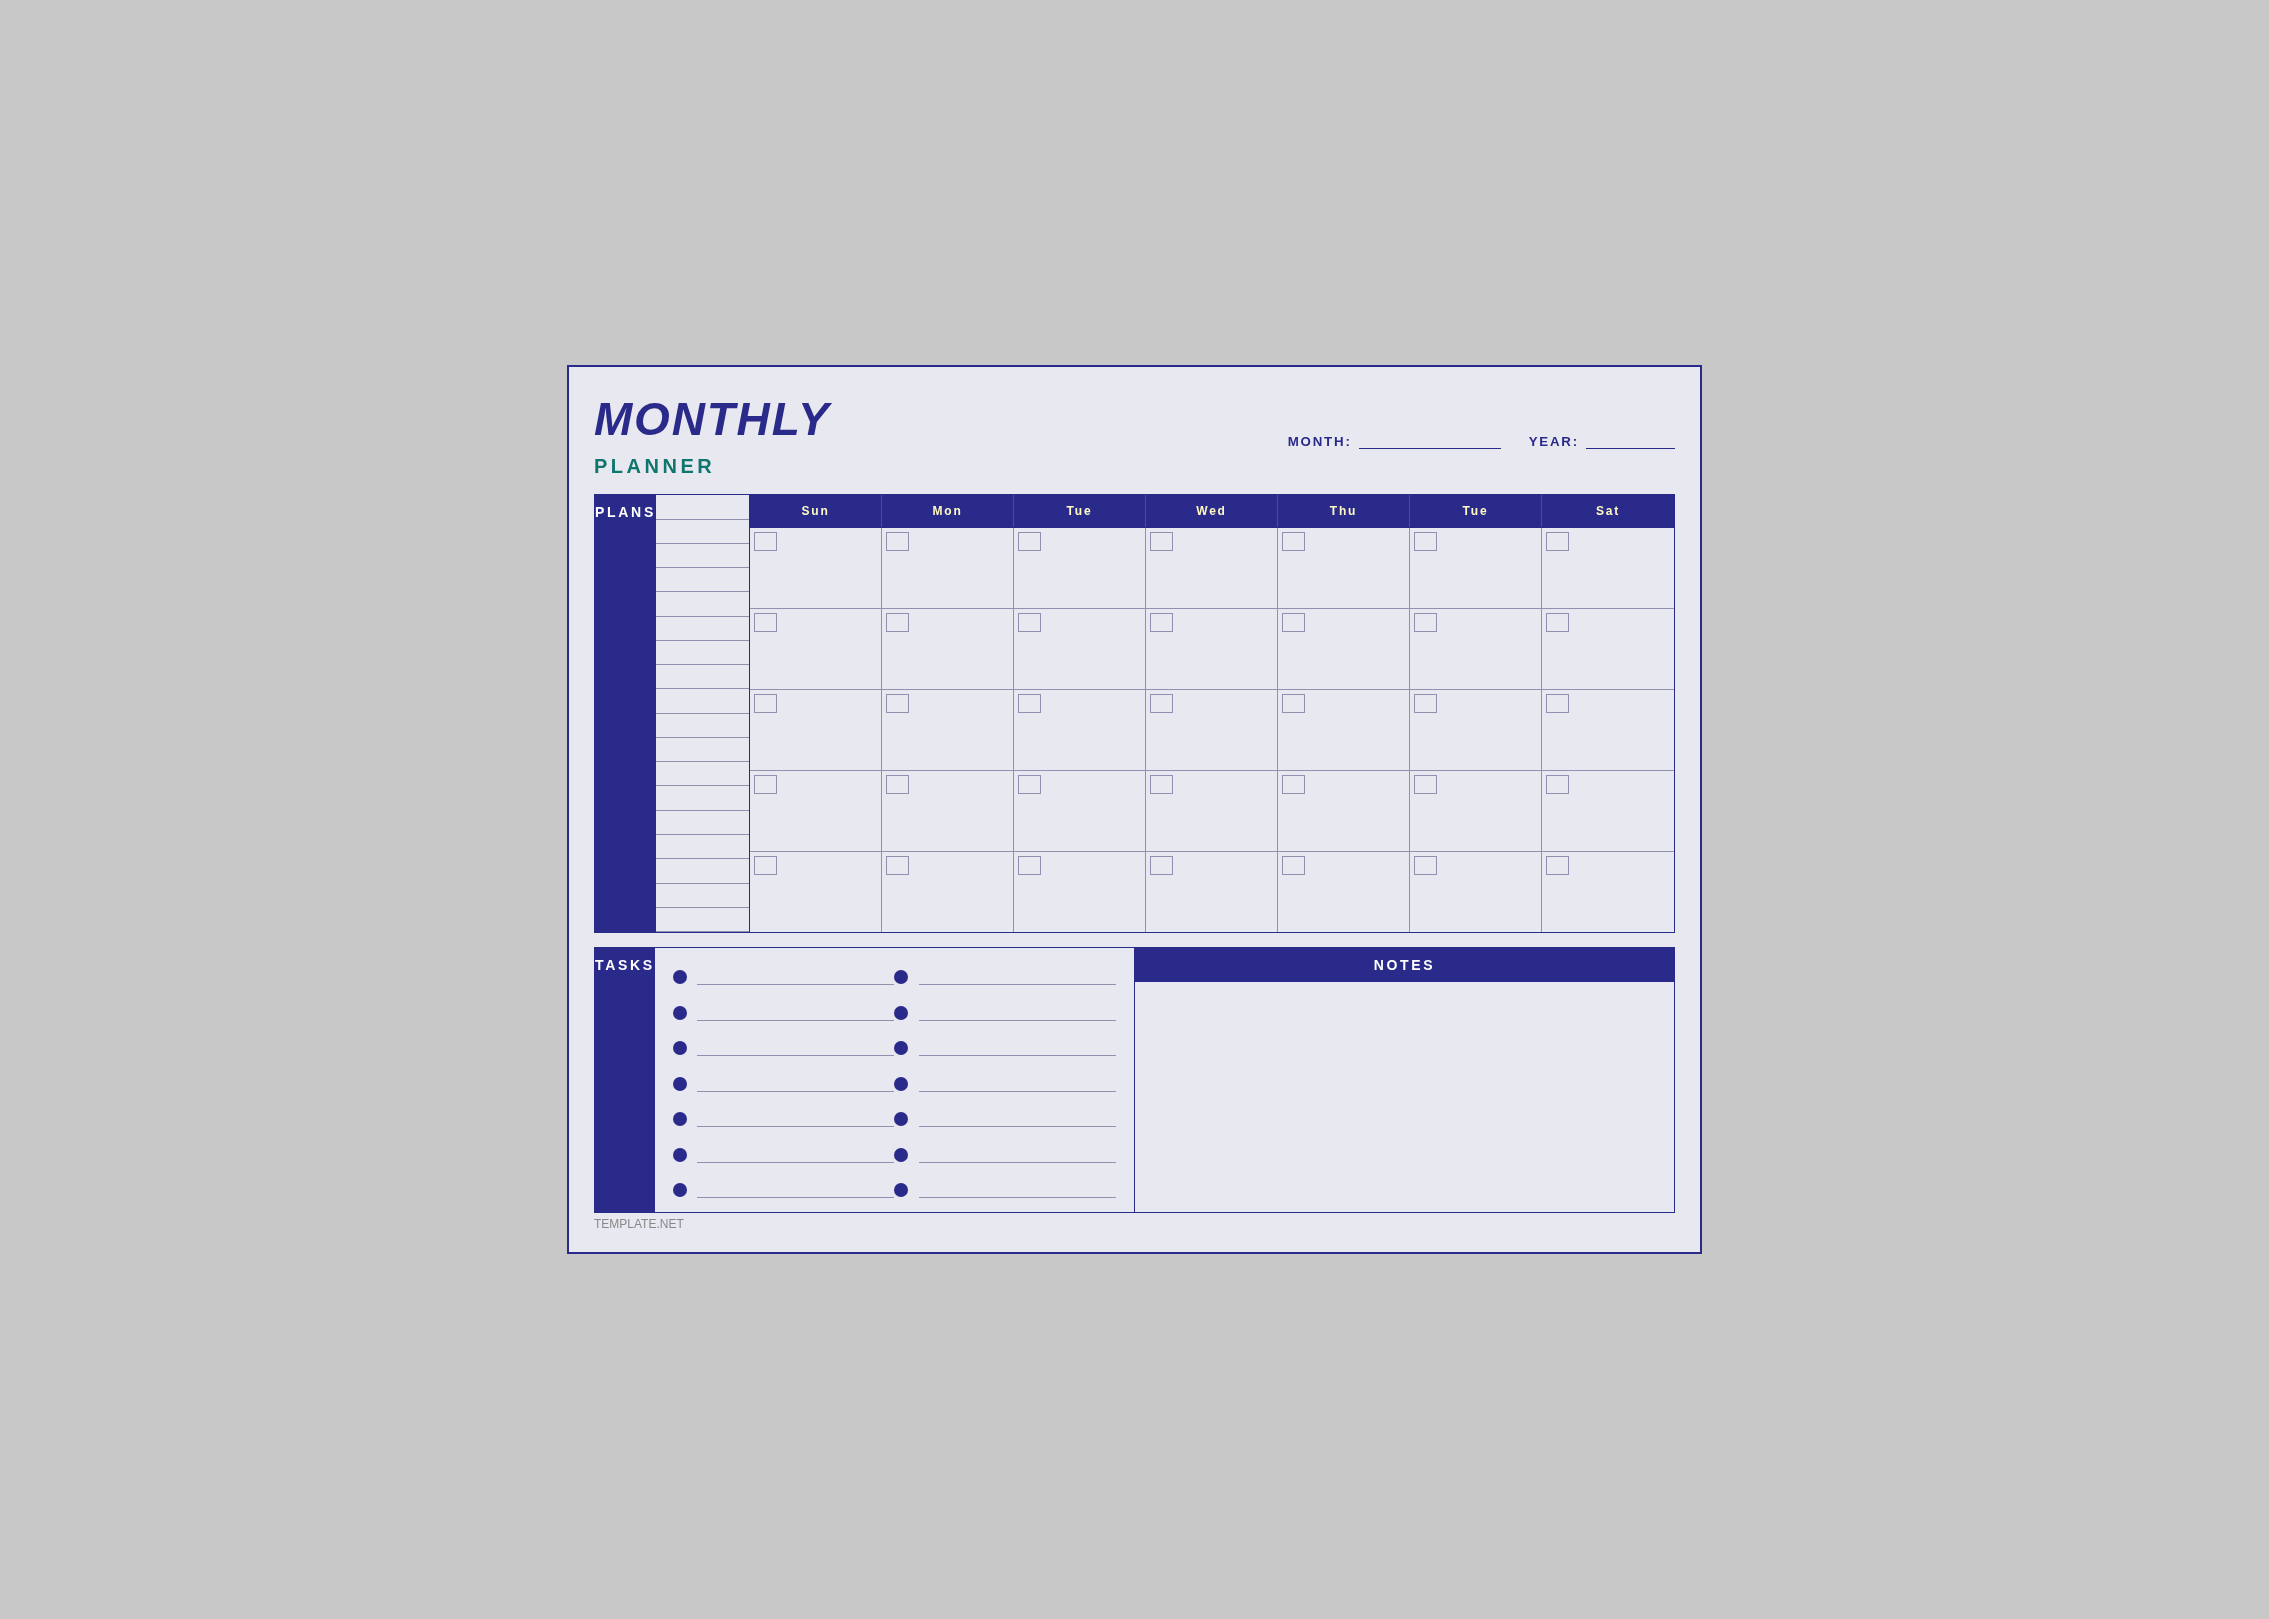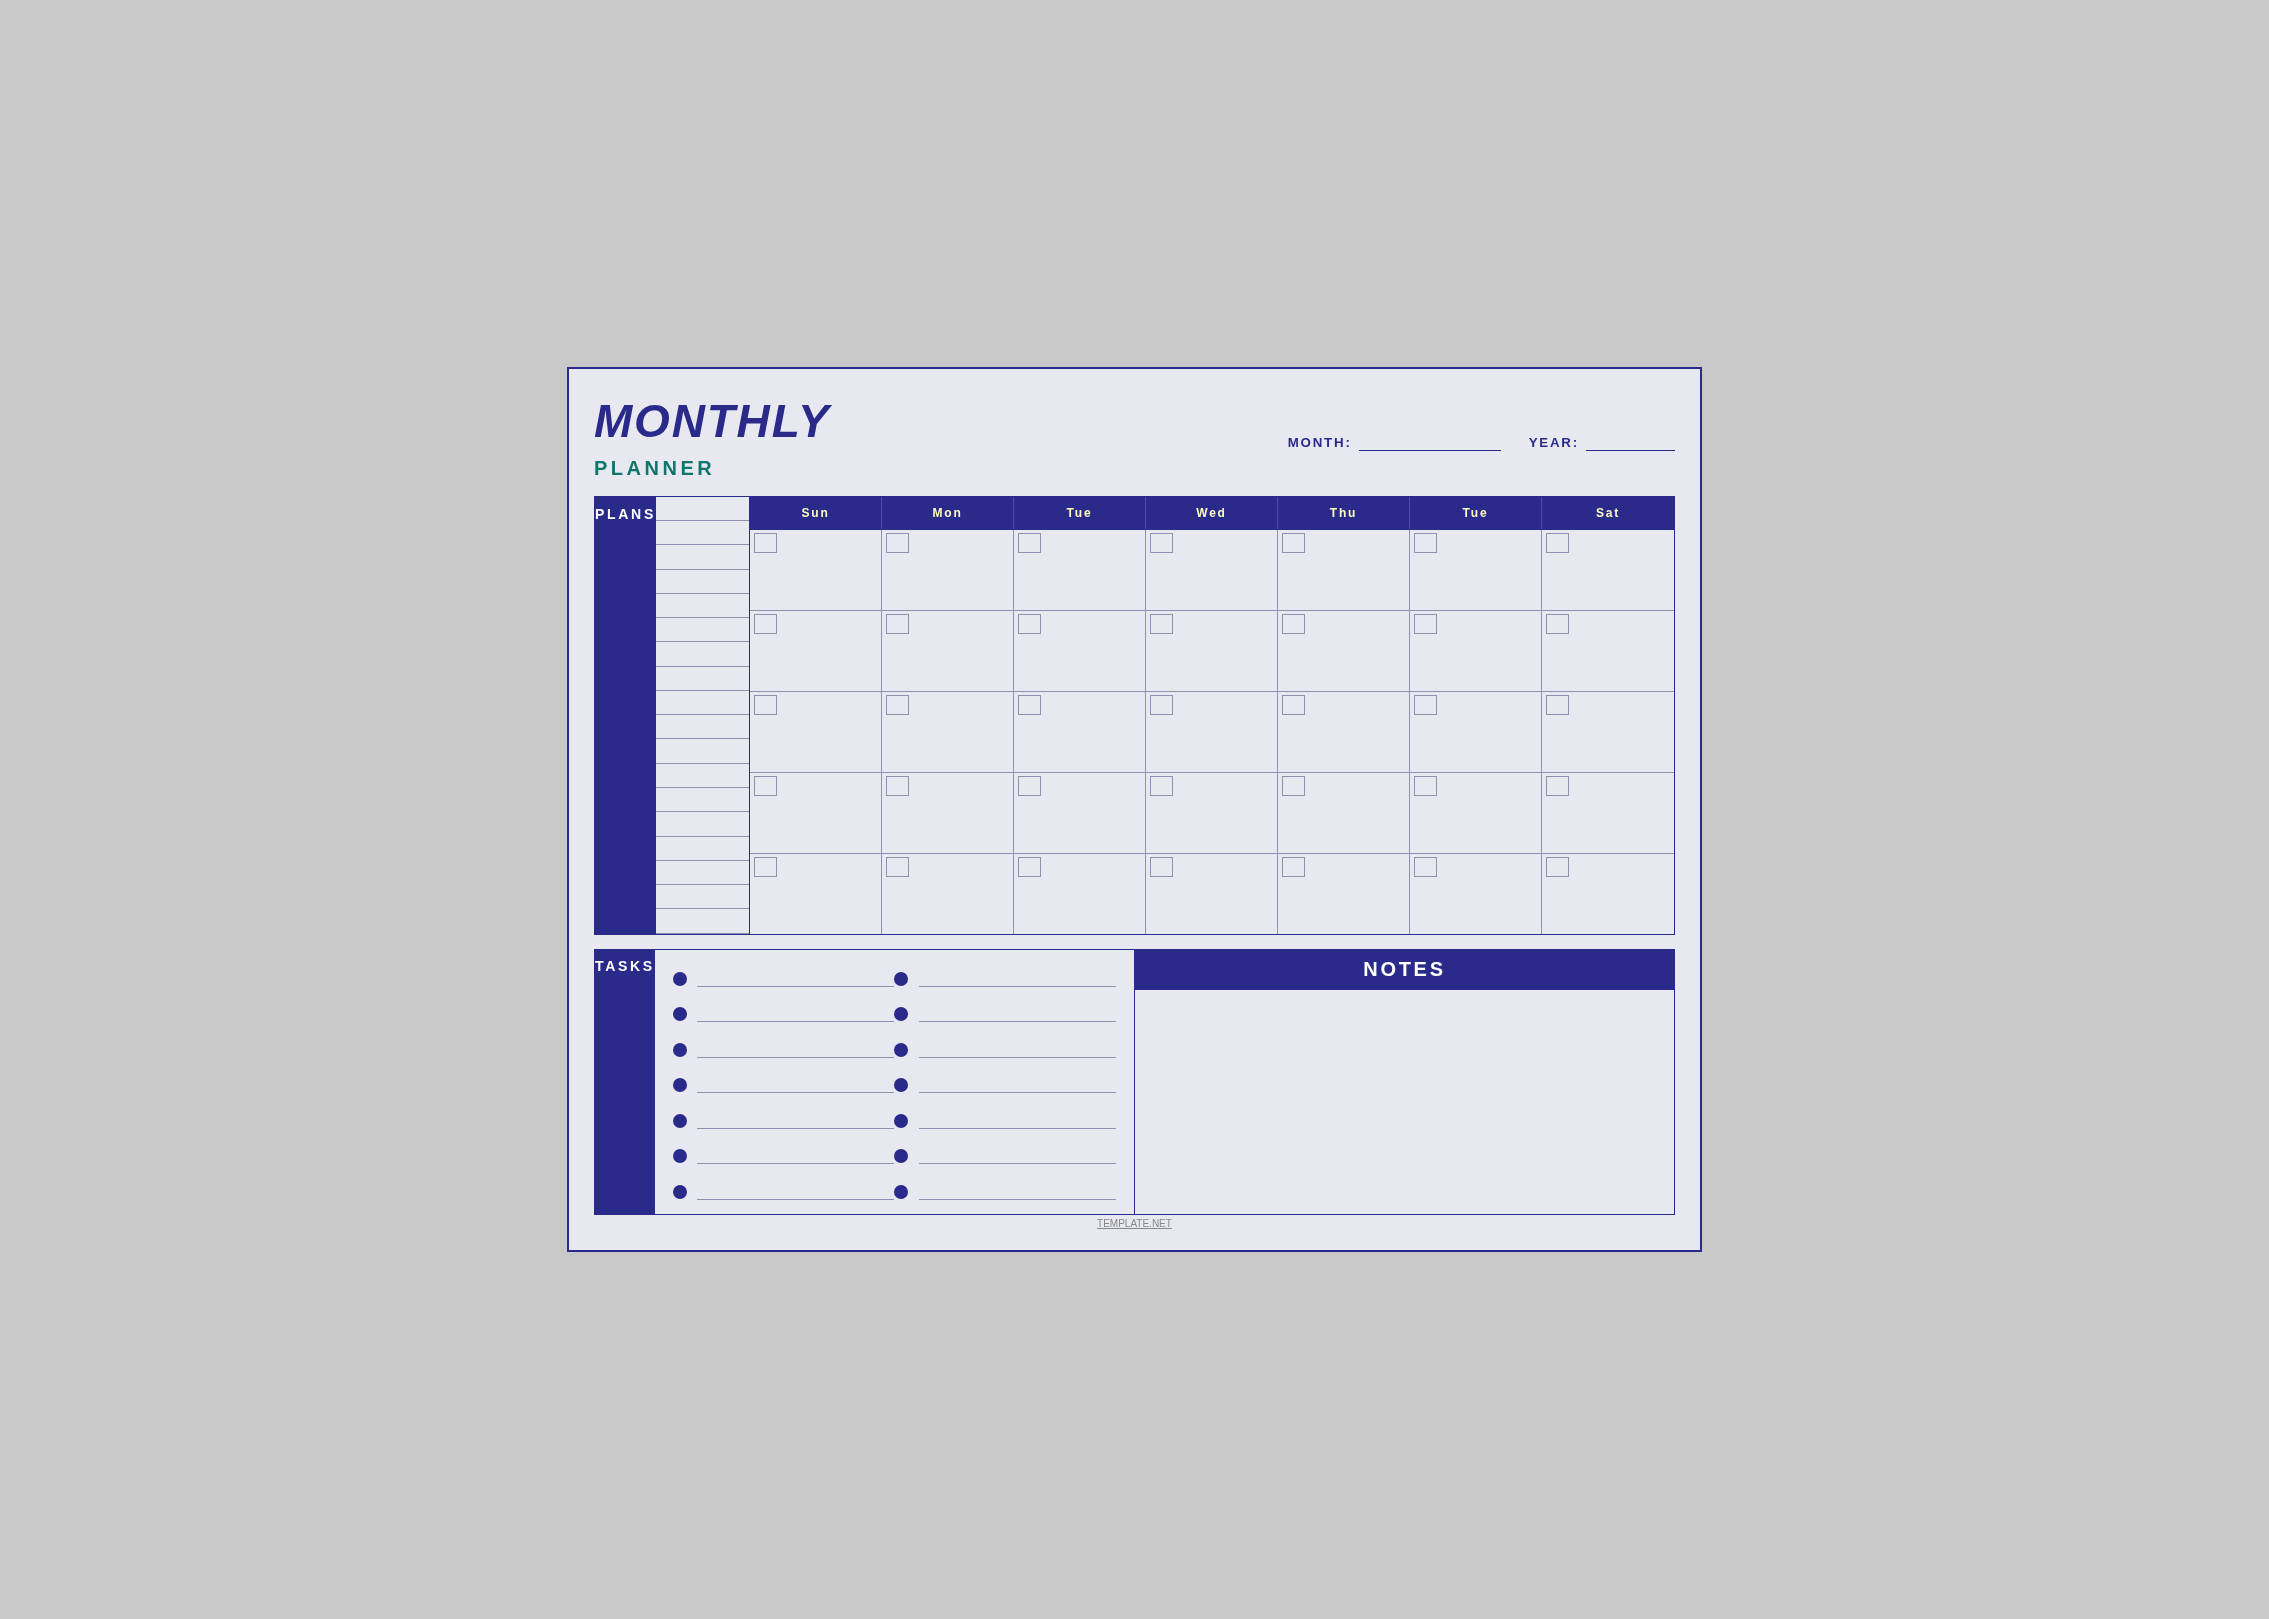--- a/index.html
+++ b/index.html
@@ -250,36 +250,35 @@
       flex: 1;
       display: flex;
       flex-direction: column;
     }
 
     .notes-header {
       background: #2a2a8a;
       color: white;
       text-align: center;
       font-weight: 700;
-      font-size: 20px;
+      font-size: 14px;
       letter-spacing: 2.7px;
       padding: 8.9px 0;
     }
 
     .notes-body {
       flex: 1;
       padding: 10.6px 14px;
     }
 
     .watermark {
-      text-align: center;
-      font-size: 10px;
+      text-align: left;
+      font-size: 12px;
       color: #888;
       margin-top: 3.5px;
-      text-decoration: underline;
     }
   </style>
 </head>
 <body>
 
 <div class="planner">
 
   <div class="header">
     <div class="header-title">
       <span class="title-monthly">MONTHLY</span>

